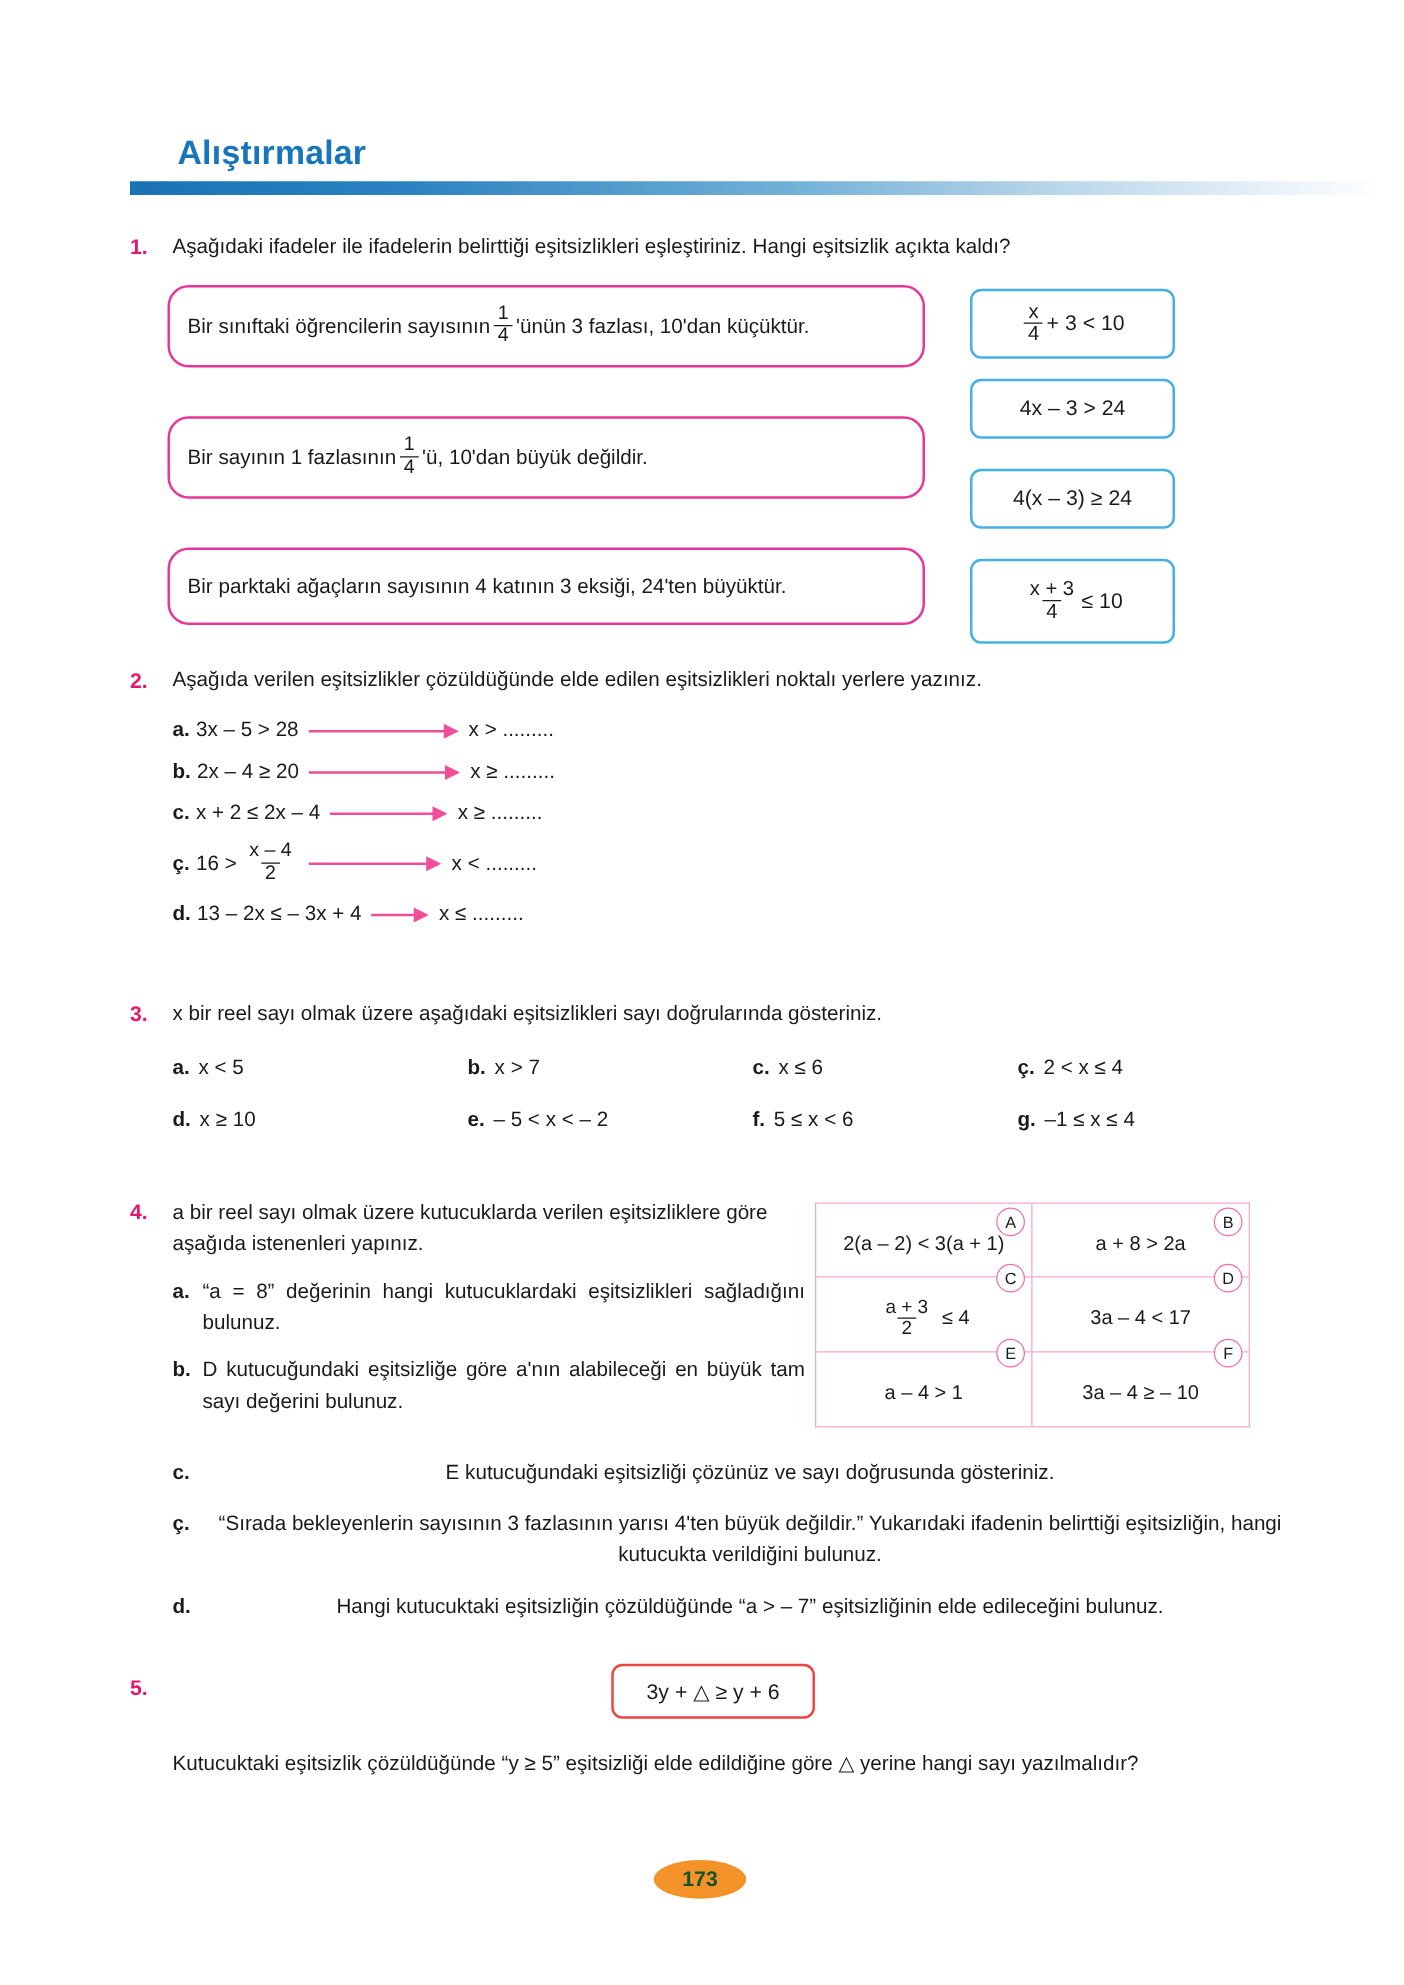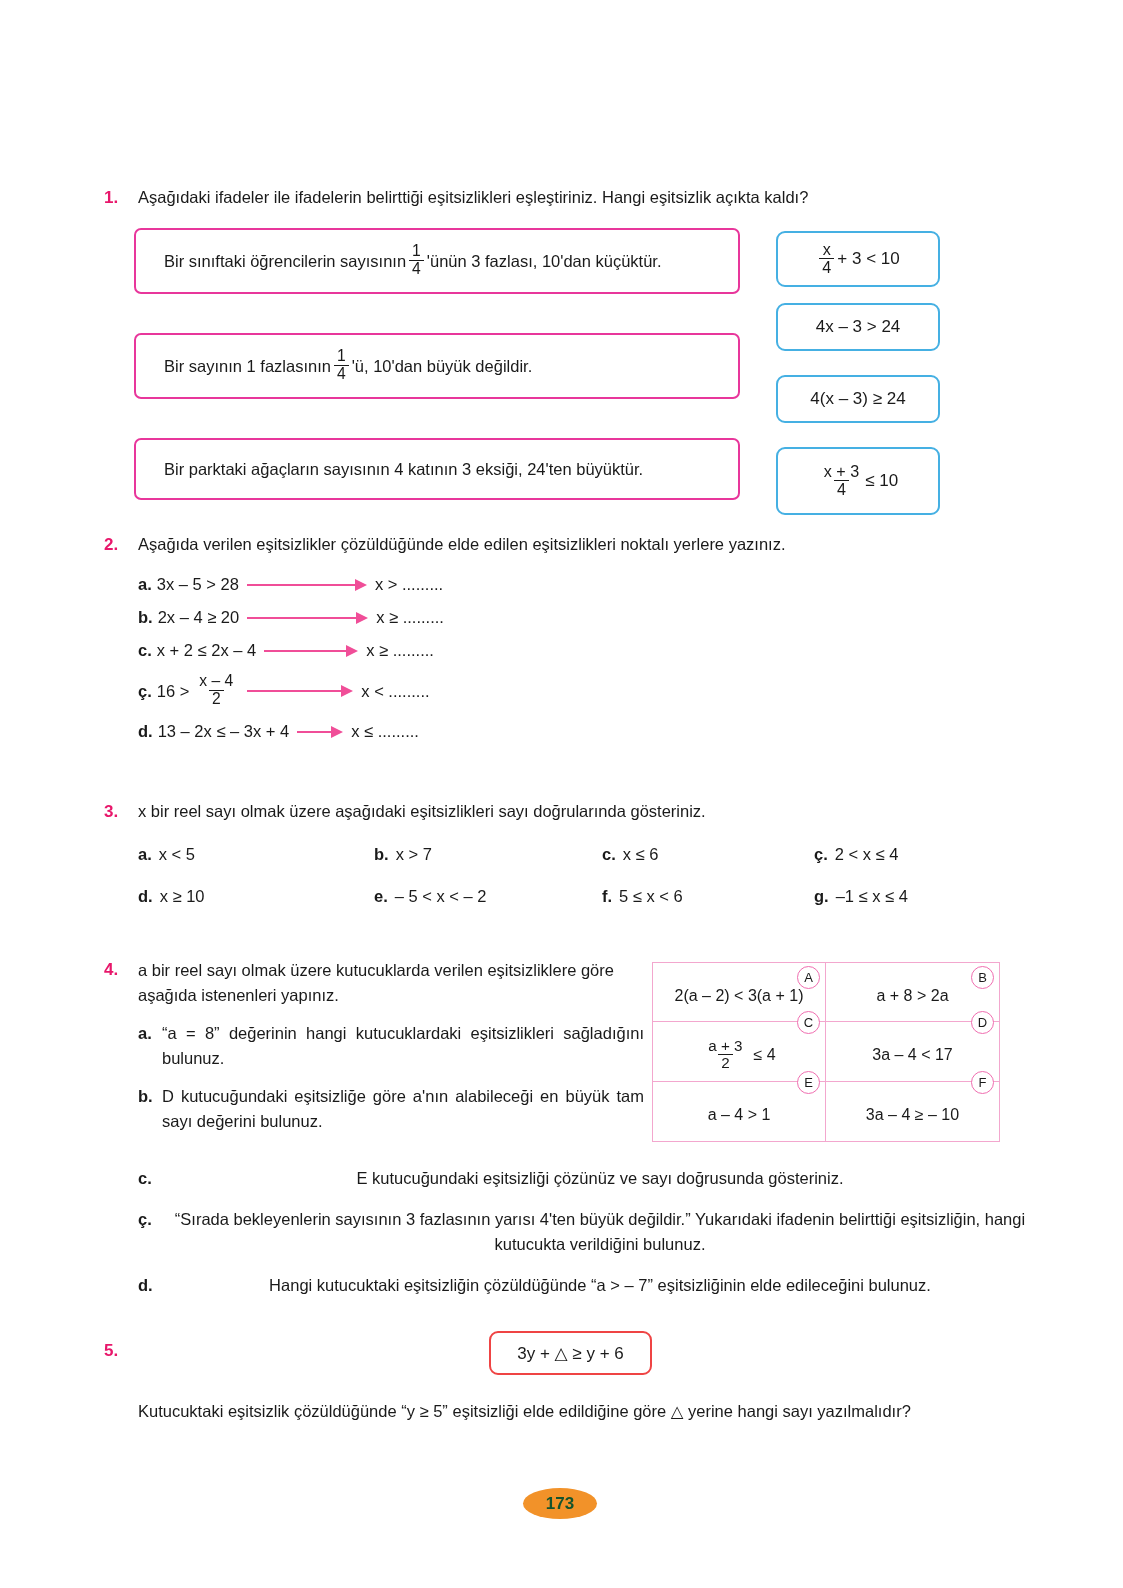--- a/index.html
+++ b/index.html
@@ -73,25 +73,25 @@
     left: 134px;
     top: 228px;
     width: 938px;
     height: 282px;
   }
   .stmt-box {
     position: absolute;
     left: 0;
     width: 606px;
     border: 2px solid #E8369B;
-    border-radius: 7px;
+    border-radius: 17px;
     box-sizing: border-box;
     display: flex;
     align-items: center;
-    padding: 0 28px;
+    padding: 0 14px;
     background: #fff;
   }
   .stmt-box .txt {
     font-size: 16.5px;
     display: flex;
     align-items: center;
     white-space: nowrap;
   }
   #stmt1 { top: 0px;   height: 66px; }
   #stmt2 { top: 105px; height: 66px; }
@@ -303,20 +303,24 @@
     display: flex;
     align-items: center;
     justify-content: center;
   }
 </style>
 </head>
 <body>
 
 <div class="page">
 
+  <div class="header-wrap">
+    <div class="header-title">Alıştırmalar</div>
+    <div class="header-rule"></div>
+  </div>
 
   <div class="q" id="q1">
     <div class="q-num">1.</div>
     <div class="q-body q-text">Aşağıdaki ifadeler ile ifadelerin belirttiği eşitsizlikleri eşleştiriniz. Hangi eşitsizlik açıkta kaldı?</div>
   </div>
 
   <div class="q1-grid">
 
     <div class="stmt-box" id="stmt1">
       <span class="txt">

